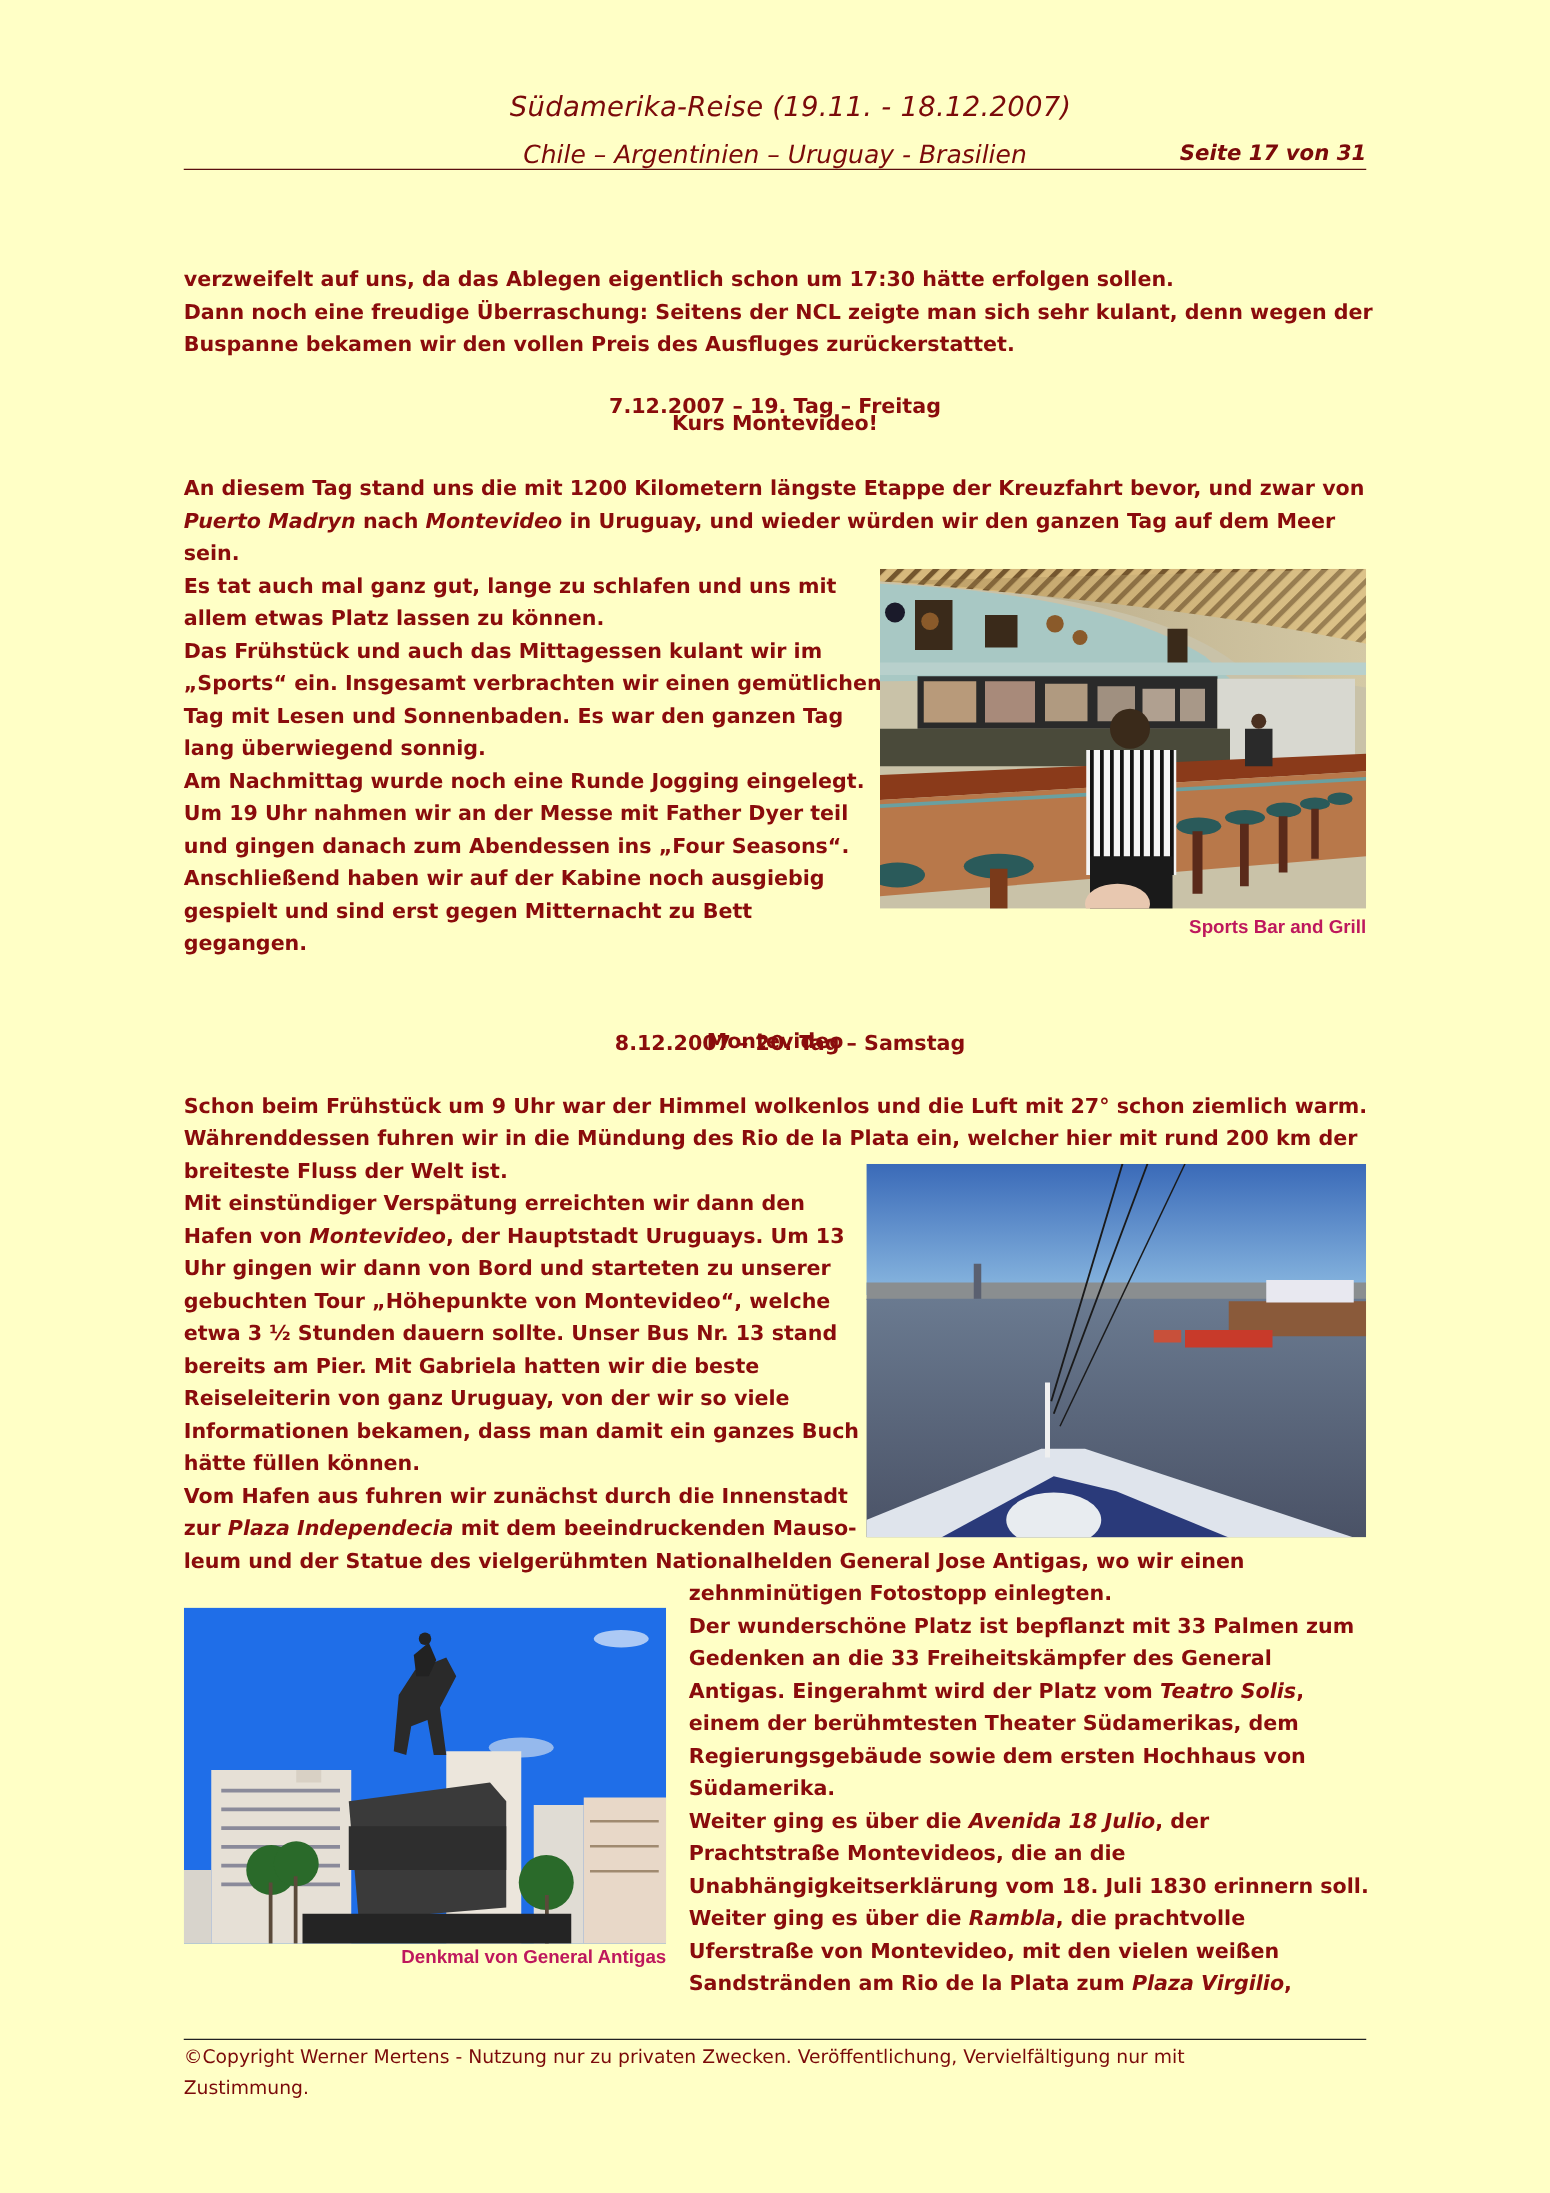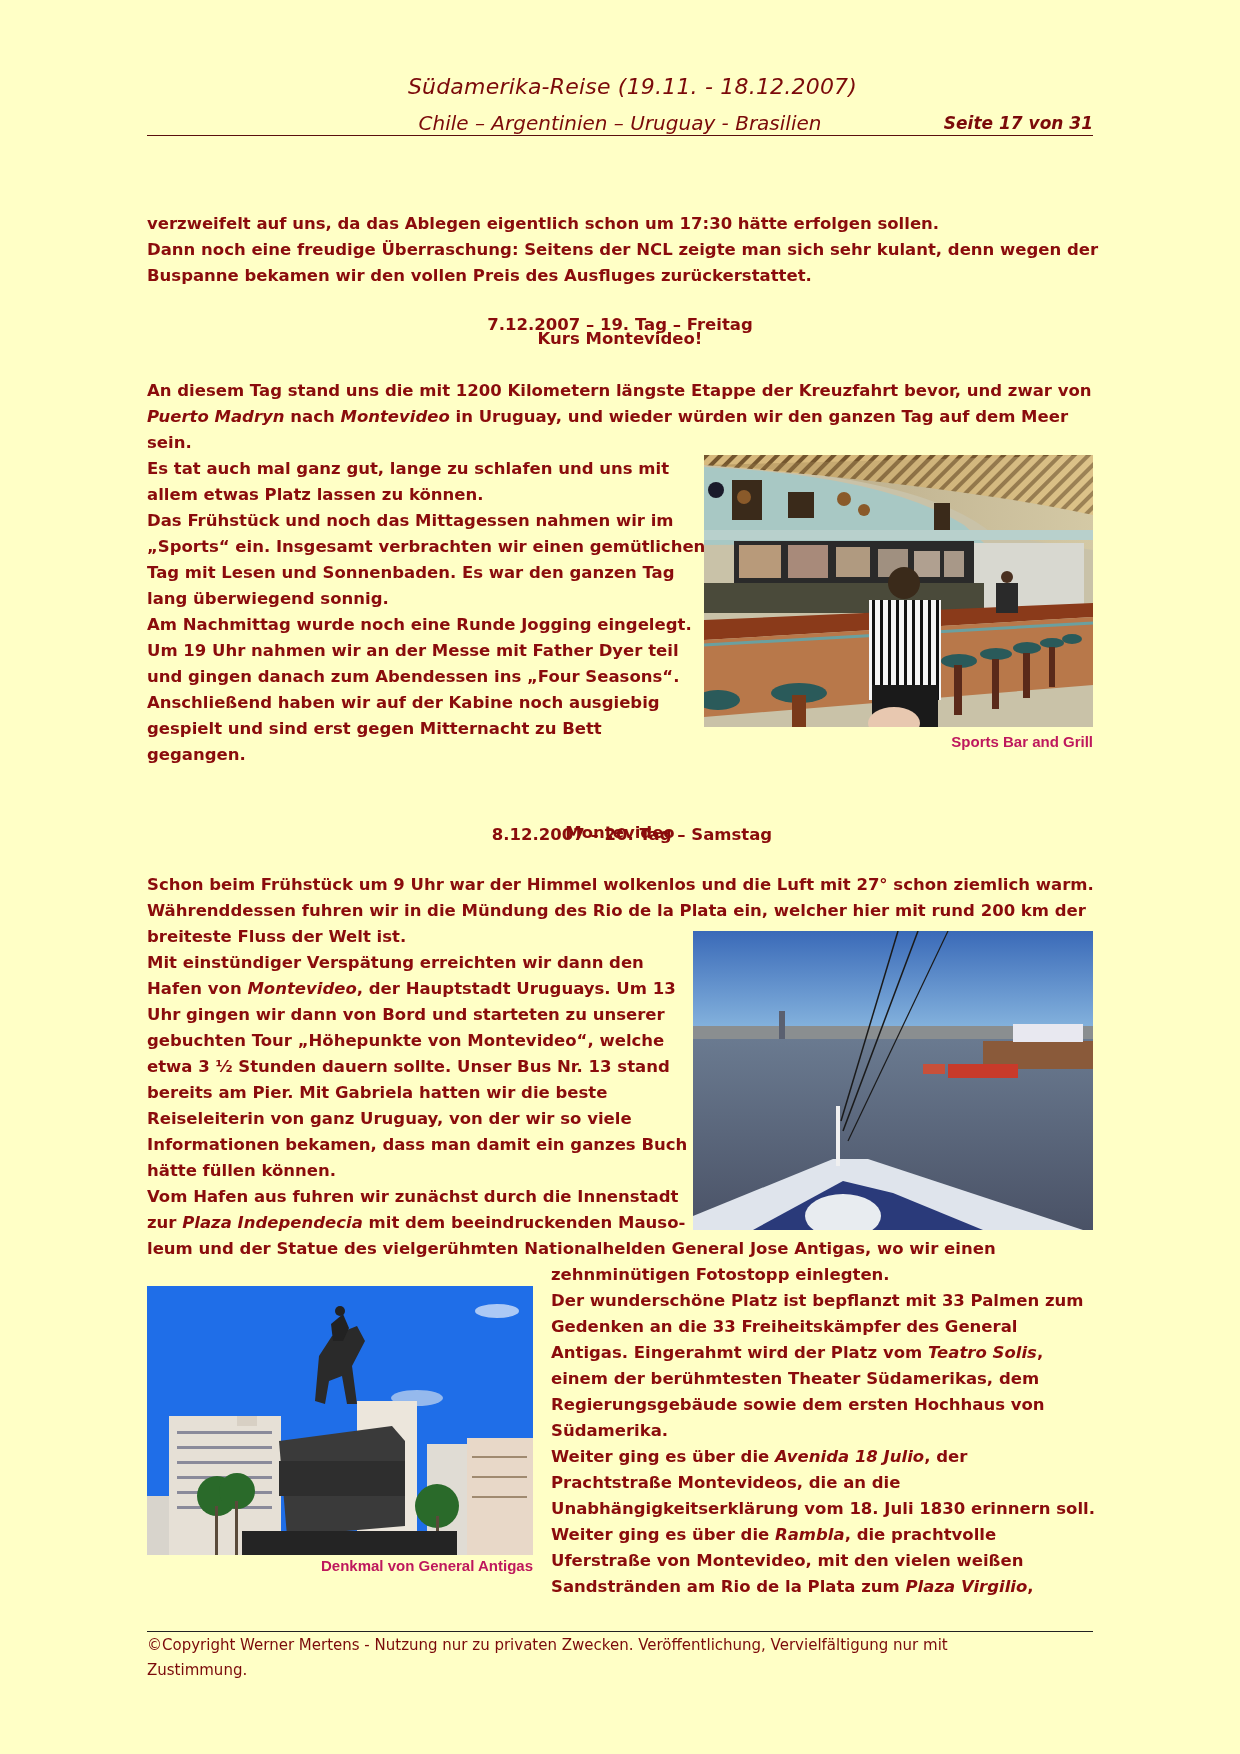--- a/index.html
+++ b/index.html
@@ -88,21 +88,21 @@
 
 <div class="abs p" style="left:147px; top:378px;">
   <div>An diesem Tag stand uns die mit 1200 Kilometern längste Etappe der Kreuzfahrt bevor, und zwar von</div>
   <div><i>Puerto Madryn</i><span> nach </span><i>Montevideo</i><span> in Uruguay, und wieder würden wir den ganzen Tag auf dem Meer</span></div>
   <div>sein.</div>
 </div>
 
 <div class="abs p" style="left:147px; top:456px;">
   <div>Es tat auch mal ganz gut, lange zu schlafen und uns mit</div>
   <div>allem etwas Platz lassen zu können.</div>
-  <div>Das Frühstück und noch das Mittagessen nahmen wir im</div>
+  <div>Das Frühstück und auch das Mittagessen kulant wir im</div>
   <div>„Sports“ ein. Insgesamt verbrachten wir einen gemütlichen</div>
   <div>Tag mit Lesen und Sonnenbaden. Es war den ganzen Tag</div>
   <div>lang überwiegend sonnig.</div>
   <div>Am Nachmittag wurde noch eine Runde Jogging eingelegt.</div>
   <div>Um 19 Uhr nahmen wir an der Messe mit Father Dyer teil</div>
   <div>und gingen danach zum Abendessen ins „Four Seasons“.</div>
   <div>Anschließend haben wir auf der Kabine noch ausgiebig</div>
   <div>gespielt und sind erst gegen Mitternacht zu Bett</div>
   <div>gegangen.</div>
 </div>

